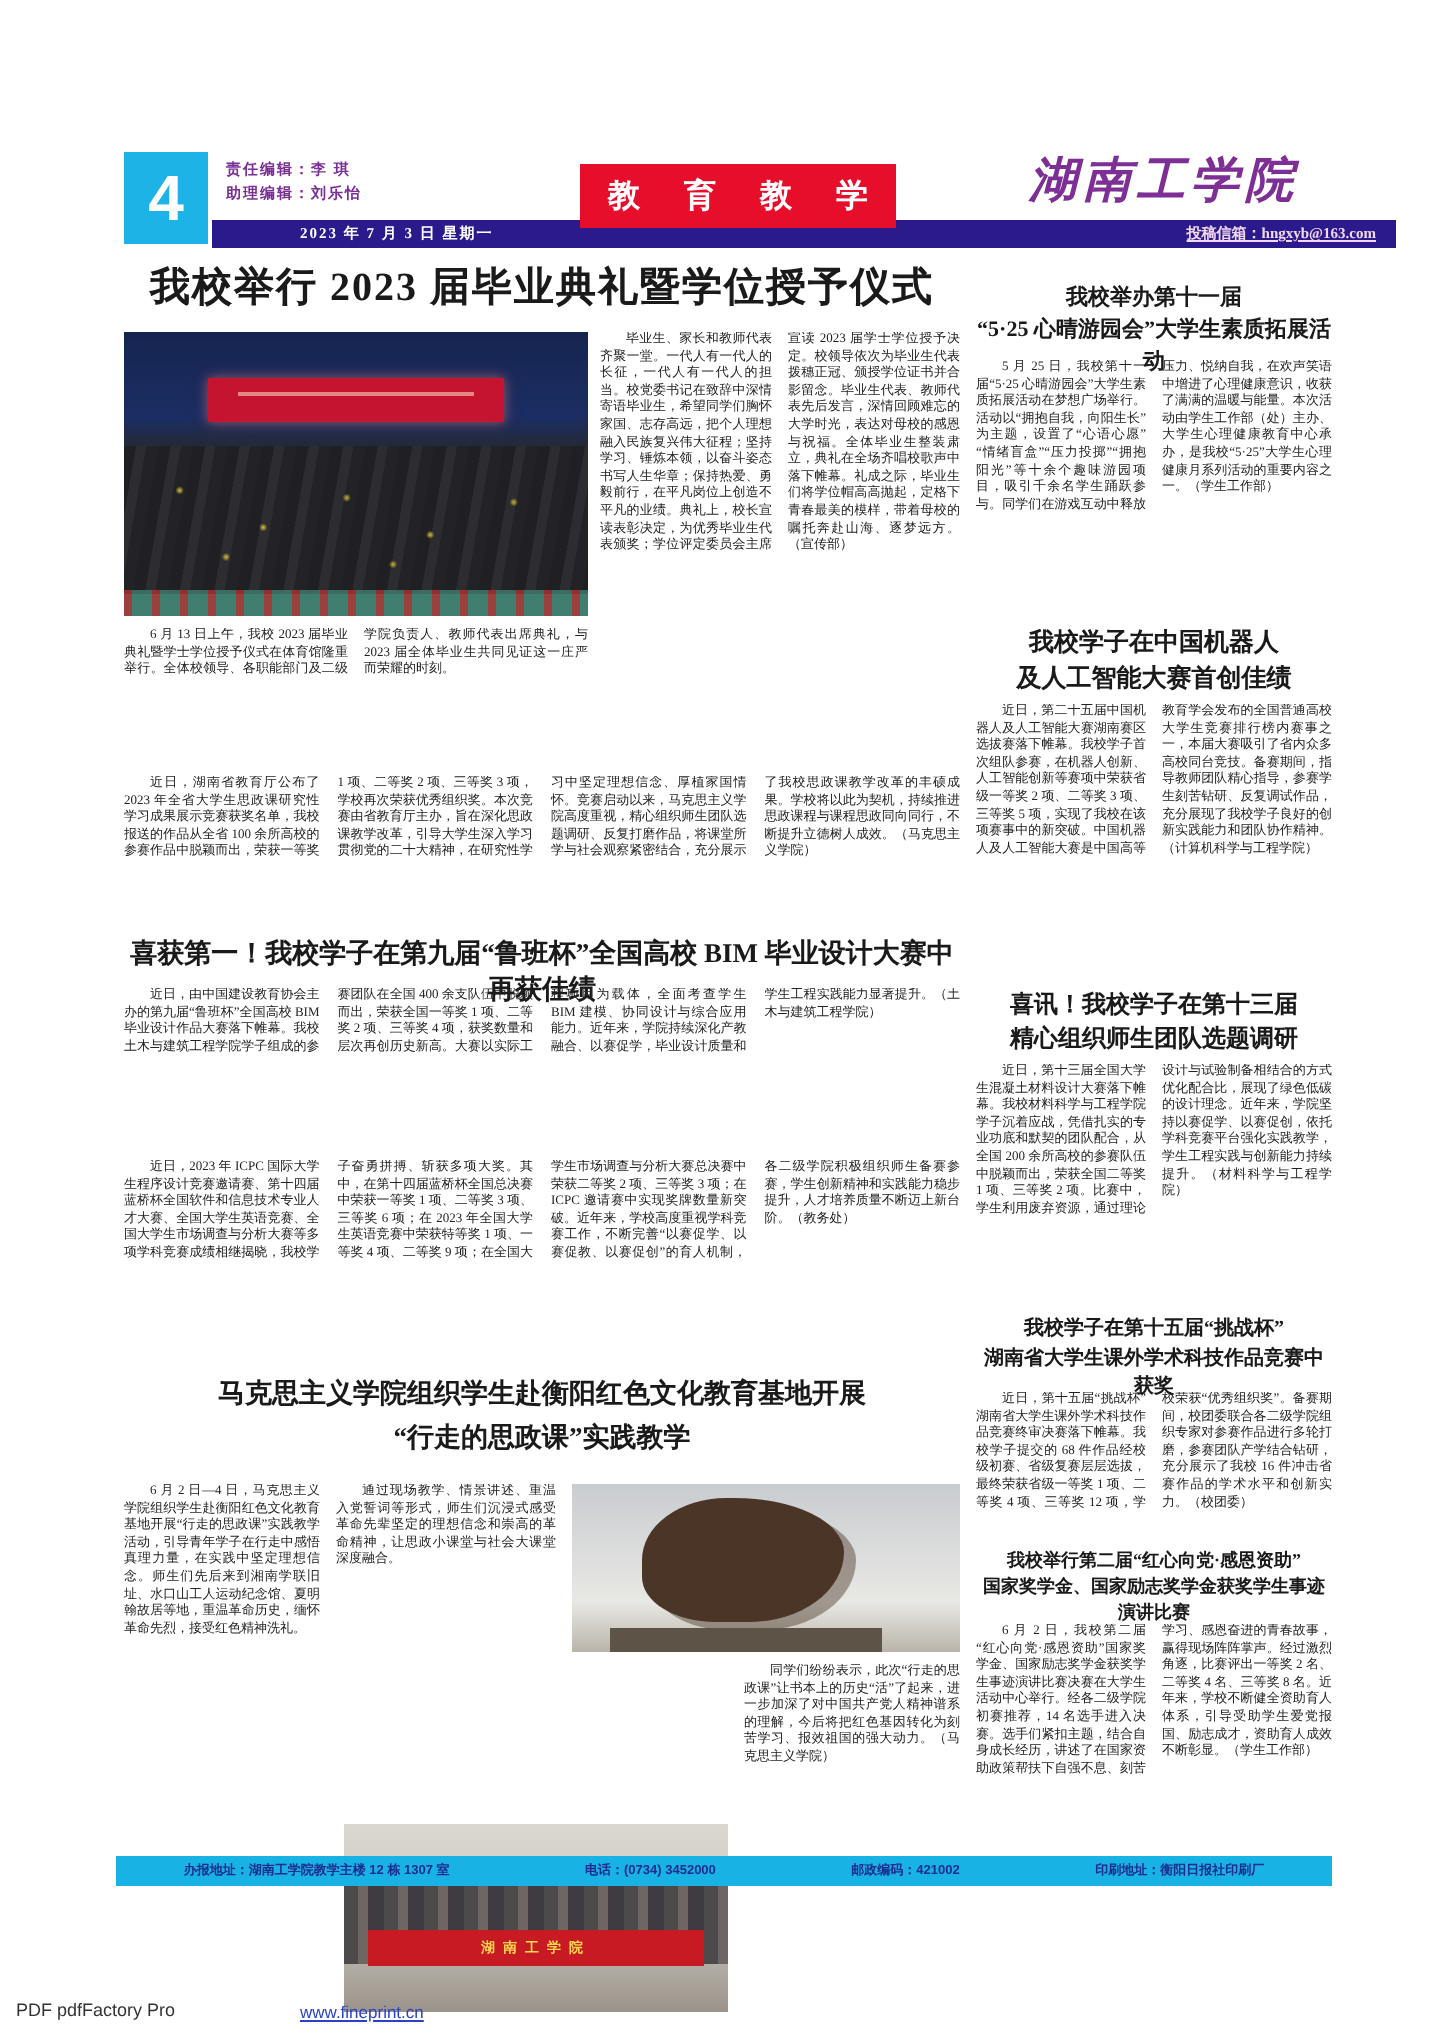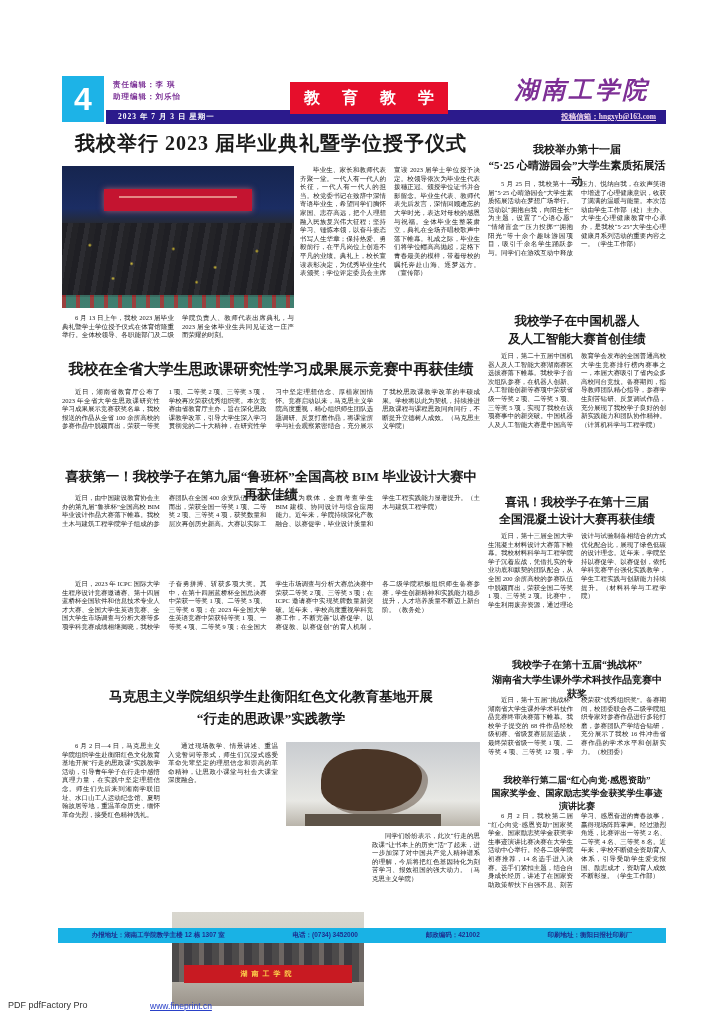--- a/index.html
+++ b/index.html
@@ -5,21 +5,21 @@
   html,body{margin:0;padding:0;background:#ffffff;}
   .page{position:relative;width:720px;height:1018px;background:#ffffff;overflow:hidden;
         font-family:"Liberation Serif",serif;color:#1a1a1a;}
   
   .pagenum{position:absolute;left:62px;top:76px;width:42px;height:46px;background:#1db3e7;
            color:#fff;font-family:"Liberation Sans",sans-serif;font-weight:bold;font-size:32px;
            display:flex;align-items:center;justify-content:center;}
   .editors{position:absolute;left:113px;top:79px;font-size:7.5px;line-height:12px;
            color:#7a2f95;font-weight:bold;letter-spacing:1px;}
   .purple-bar{position:absolute;left:106px;top:110px;width:560px;height:14px;background:#2b1a8c;
-              display:flex;align-items:center;justify-content:space-between;}
+              display:flex;align-items:center;justify-content:space-between;padding-left:32px;}
   .date-txt{color:#ffffff;font-size:7.5px;font-weight:bold;padding-left:12px;letter-spacing:1px;}
   .email-txt{color:#f3d9ef;font-size:7.5px;font-weight:bold;padding-right:10px;text-decoration:underline;}
   .section-box{position:absolute;left:290px;top:82px;width:158px;height:32px;background:#e60e2b;
                color:#fff;font-size:16px;font-weight:bold;letter-spacing:9px;
                display:flex;align-items:center;justify-content:center;padding-left:9px;box-sizing:border-box;}
   .masthead{position:absolute;left:497px;top:74px;width:170px;text-align:center;color:#7d2f95;
             font-size:24px;font-weight:bold;font-style:italic;letter-spacing:3px;}
   
   .h-main{position:absolute;left:62px;top:130px;width:418px;text-align:center;
           font-size:20px;font-weight:bold;letter-spacing:1px;}
@@ -94,21 +94,20 @@
       <div class="banner">
           <i></i>
         </div>
       <div class="crowd"></div>
       <div class="chairs"></div>
     </div>
     <div class="caption-wrap body-txt cols2">6 月 13 日上午，我校 2023 届毕业典礼暨学士学位授予仪式在体育馆隆重举行。全体校领导、各职能部门及二级学院负责人、教师代表出席典礼，与 2023 届全体毕业生共同见证这一庄严而荣耀的时刻。</div>
     <div class="abs body-txt cols2" style="left:238px;top:0;width:180px;height:192px;">毕业生、家长和教师代表齐聚一堂。一代人有一代人的长征，一代人有一代人的担当。校党委书记在致辞中深情寄语毕业生，希望同学们胸怀家国、志存高远，把个人理想融入民族复兴伟大征程；坚持学习、锤炼本领，以奋斗姿态书写人生华章；保持热爱、勇毅前行，在平凡岗位上创造不平凡的业绩。典礼上，校长宣读表彰决定，为优秀毕业生代表颁奖；学位评定委员会主席宣读 2023 届学士学位授予决定。校领导依次为毕业生代表拨穗正冠、颁授学位证书并合影留念。毕业生代表、教师代表先后发言，深情回顾难忘的大学时光，表达对母校的感恩与祝福。全体毕业生整装肃立，典礼在全场齐唱校歌声中落下帷幕。礼成之际，毕业生们将学位帽高高抛起，定格下青春最美的模样，带着母校的嘱托奔赴山海、逐梦远方。（宣传部）</div>
   </div>
 
-  <div class="h-l" style="top:360px;font-size:15px;">我校在全省大学生思政课研究性学习成果展示竞赛中再获佳绩</div>
   <div class="abs body-txt cols4" style="left:62px;top:388px;width:418px;height:74px;">近日，湖南省教育厅公布了 2023 年全省大学生思政课研究性学习成果展示竞赛获奖名单，我校报送的作品从全省 100 余所高校的参赛作品中脱颖而出，荣获一等奖 1 项、二等奖 2 项、三等奖 3 项，学校再次荣获优秀组织奖。本次竞赛由省教育厅主办，旨在深化思政课教学改革，引导大学生深入学习贯彻党的二十大精神，在研究性学习中坚定理想信念、厚植家国情怀。竞赛启动以来，马克思主义学院高度重视，精心组织师生团队选题调研、反复打磨作品，将课堂所学与社会观察紧密结合，充分展示了我校思政课教学改革的丰硕成果。学校将以此为契机，持续推进思政课程与课程思政同向同行，不断提升立德树人成效。（马克思主义学院）</div>
 
   <div class="h-l" style="top:468px;font-size:13.5px;">喜获第一！我校学子在第九届“鲁班杯”全国高校 BIM 毕业设计大赛中再获佳绩</div>
   <div class="abs body-txt cols4" style="left:62px;top:494px;width:418px;height:56px;">近日，由中国建设教育协会主办的第九届“鲁班杯”全国高校 BIM 毕业设计作品大赛落下帷幕。我校土木与建筑工程学院学子组成的参赛团队在全国 400 余支队伍中脱颖而出，荣获全国一等奖 1 项、二等奖 2 项、三等奖 4 项，获奖数量和层次再创历史新高。大赛以实际工程项目为载体，全面考查学生 BIM 建模、协同设计与综合应用能力。近年来，学院持续深化产教融合、以赛促学，毕业设计质量和学生工程实践能力显著提升。（土木与建筑工程学院）</div>
 
   <div class="abs body-txt cols4" style="left:62px;top:580px;width:418px;height:104px;">近日，2023 年 ICPC 国际大学生程序设计竞赛邀请赛、第十四届蓝桥杯全国软件和信息技术专业人才大赛、全国大学生英语竞赛、全国大学生市场调查与分析大赛等多项学科竞赛成绩相继揭晓，我校学子奋勇拼搏、斩获多项大奖。其中，在第十四届蓝桥杯全国总决赛中荣获一等奖 1 项、二等奖 3 项、三等奖 6 项；在 2023 年全国大学生英语竞赛中荣获特等奖 1 项、一等奖 4 项、二等奖 9 项；在全国大学生市场调查与分析大赛总决赛中荣获二等奖 2 项、三等奖 3 项；在 ICPC 邀请赛中实现奖牌数量新突破。近年来，学校高度重视学科竞赛工作，不断完善“以赛促学、以赛促教、以赛促创”的育人机制，各二级学院积极组织师生备赛参赛，学生创新精神和实践能力稳步提升，人才培养质量不断迈上新台阶。（教务处）</div>
 
   <div class="h-l" style="top:710px;font-size:13.5px;">“行走的思政课”实践教学</div>
   <div class="h-l" style="top:688px;font-size:13.5px;">马克思主义学院组织学生赴衡阳红色文化教育基地开展</div>
   <div class="abs" style="left:62px;top:742px;width:418px;height:182px;">
@@ -134,21 +133,21 @@
   <div class="abs body-txt cols2" style="left:488px;top:180px;width:178px;height:122px;">5 月 25 日，我校第十一届“5·25 心晴游园会”大学生素质拓展活动在梦想广场举行。活动以“拥抱自我，向阳生长”为主题，设置了“心语心愿”“情绪盲盒”“压力投掷”“拥抱阳光”等十余个趣味游园项目，吸引千余名学生踊跃参与。同学们在游戏互动中释放压力、悦纳自我，在欢声笑语中增进了心理健康意识，收获了满满的温暖与能量。本次活动由学生工作部（处）主办、大学生心理健康教育中心承办，是我校“5·25”大学生心理健康月系列活动的重要内容之一。（学生工作部）</div>
 
   <div class="h-r" style="top:312px;font-size:12.5px;">
     <div>我校学子在中国机器人</div>
     <div>及人工智能大赛首创佳绩</div>
   </div>
   <div class="abs body-txt cols2" style="left:488px;top:352px;width:178px;height:134px;">近日，第二十五届中国机器人及人工智能大赛湖南赛区选拔赛落下帷幕。我校学子首次组队参赛，在机器人创新、人工智能创新等赛项中荣获省级一等奖 2 项、二等奖 3 项、三等奖 5 项，实现了我校在该项赛事中的新突破。中国机器人及人工智能大赛是中国高等教育学会发布的全国普通高校大学生竞赛排行榜内赛事之一，本届大赛吸引了省内众多高校同台竞技。备赛期间，指导教师团队精心指导，参赛学生刻苦钻研、反复调试作品，充分展现了我校学子良好的创新实践能力和团队协作精神。（计算机科学与工程学院）</div>
 
   <div class="h-r" style="top:494px;font-size:12px;">
     <div>喜讯！我校学子在第十三届</div>
-    <div>全国混凝土设计大赛再获佳绩</div>
+    <div>精心组织师生团队选题调研</div>
   </div>
   <div class="abs body-txt cols2" style="left:488px;top:532px;width:178px;height:120px;">近日，第十三届全国大学生混凝土材料设计大赛落下帷幕。我校材料科学与工程学院学子沉着应战，凭借扎实的专业功底和默契的团队配合，从全国 200 余所高校的参赛队伍中脱颖而出，荣获全国二等奖 1 项、三等奖 2 项。比赛中，学生利用废弃资源，通过理论设计与试验制备相结合的方式优化配合比，展现了绿色低碳的设计理念。近年来，学院坚持以赛促学、以赛促创，依托学科竞赛平台强化实践教学，学生工程实践与创新能力持续提升。（材料科学与工程学院）</div>
 
   <div class="h-r" style="top:658px;font-size:10px;">
     <div>我校学子在第十五届“挑战杯”</div>
     <div>湖南省大学生课外学术科技作品竞赛中获奖</div>
   </div>
   <div class="abs body-txt cols2" style="left:488px;top:696px;width:178px;height:72px;">近日，第十五届“挑战杯”湖南省大学生课外学术科技作品竞赛终审决赛落下帷幕。我校学子提交的 68 件作品经校级初赛、省级复赛层层选拔，最终荣获省级一等奖 1 项、二等奖 4 项、三等奖 12 项，学校荣获“优秀组织奖”。备赛期间，校团委联合各二级学院组织专家对参赛作品进行多轮打磨，参赛团队产学结合钻研，充分展示了我校 16 件冲击省赛作品的学术水平和创新实力。（校团委）</div>
 
   <div class="h-r" style="top:774px;font-size:9px;">

